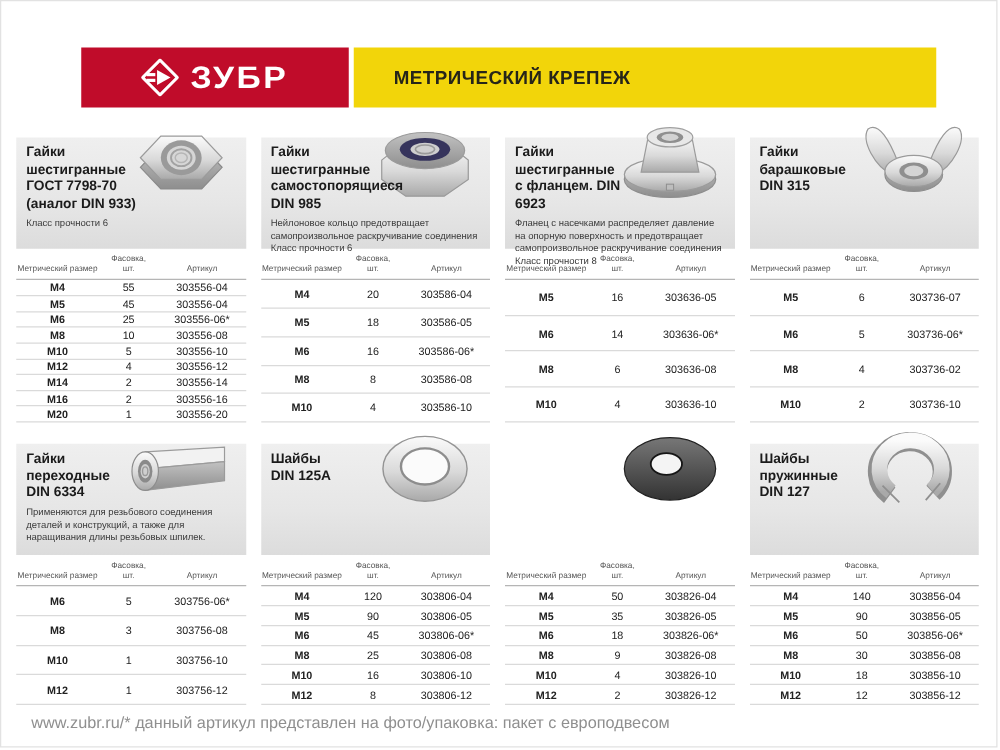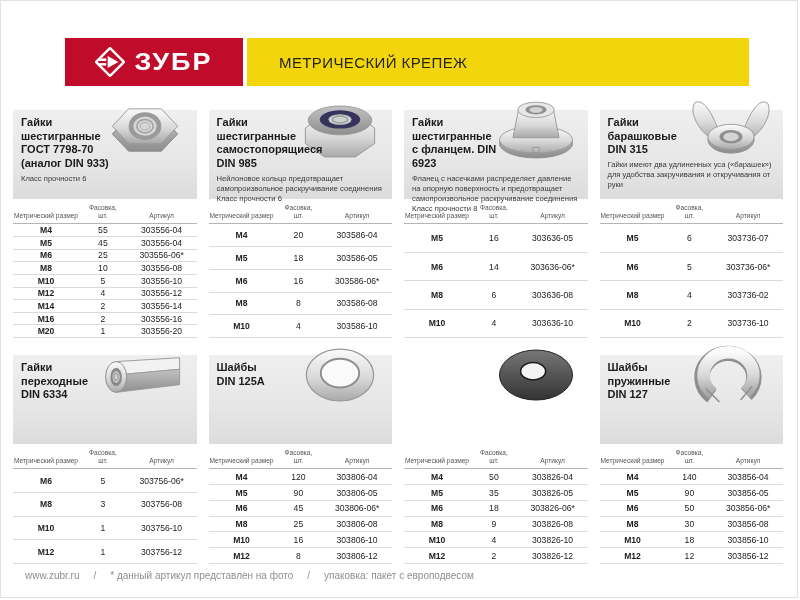--- a/index.html
+++ b/index.html
@@ -4,24 +4,24 @@
 <style>
   html,body{margin:0;padding:0;}
   body{
     width:800px;height:600px;overflow:hidden;background:#fff;
     font-family:"Liberation Sans","DejaVu Sans",sans-serif;color:#1c1c1c;
   }
   .page{width:798px;height:598px;border:1px solid #e2e2e2;box-sizing:border-box;background:#fff;}
 
   
   .header{display:flex;gap:4px;margin:37px 48px 0 64px;height:48px;}
-  .logo-block{background:#c00c2a;width:178px;display:flex;align-items:center;justify-content:center;gap:9px;flex:none;}
+  .logo-block{background:#c00c2a;width:214px;display:flex;align-items:center;justify-content:center;gap:9px;flex:none;}
   .logo-text{color:#fff;font-weight:bold;font-size:27px;letter-spacing:2px;transform:scaleY(.92);}
   .title-band{background:#f2d50a;flex:1;display:flex;align-items:center;padding-left:32px;}
-  .title-band span{font-weight:normal;font-size:15px;color:#262519;letter-spacing:.4px;}
+  .title-band span{font-weight:bold;font-size:15px;color:#262519;letter-spacing:.4px;}
 
   
   .cards{display:grid;grid-template-columns:repeat(4,1fr);grid-template-rows:243px 224px;gap:2px 12px;padding:9px 14px 0 12px;}
   .card{display:flex;flex-direction:column;min-width:0;}
   .card-top{position:relative;height:104px;flex:none;}
   .card-gray{position:absolute;top:15px;left:0;right:0;bottom:0;background:linear-gradient(180deg,#efefef 0%,#e6e6e6 60%,#dcdcdc 100%);padding:6px 8px;box-sizing:border-box;}
   .card-photo{position:absolute;top:-3px;right:2px;width:100px;height:78px;z-index:2;}
   .card-title{position:relative;z-index:3;font-weight:bold;font-size:11px;line-height:1.24;white-space:pre-line;color:#1b1b1b;max-width:62%;}
   .card-desc{position:relative;z-index:1;font-size:7.6px;line-height:1.35;color:#3a3a3a;white-space:pre-line;margin-top:3px;}
 
@@ -30,21 +30,21 @@
   .t-head{display:flex;align-items:flex-end;border-bottom:1px solid #b5b5b5;padding:4px 0 3px;flex:none;}
   .t-head .cell{font-size:6.6px;color:#555;line-height:1.25;white-space:pre-line;}
   .t-row{flex:1;display:flex;align-items:center;border-bottom:1px solid #dadada;}
   .t-row .cell{font-size:8.6px;color:#222;}
   .c1{width:36%;text-align:center;}
   .c2{width:26%;text-align:center;}
   .c3{width:38%;text-align:center;}
   .t-row .c1{font-weight:bold;}
 
   
-  .footer{display:flex;align-items:center;gap:14px;padding:6px 0 0 24px;font-size:10px;color:#8f8f8f;text-align:right;}
+  .footer{display:flex;align-items:center;padding:6px 0 0 24px;font-size:13px;color:#8f8f8f;text-align:right;}
 </style>
 </head>
 <body>
 
 <div class="page">
 
   <div class="header">
     <div class="logo-block">
       <svg width="30" height="30" viewBox="0 0 32 32">
         <g transform="rotate(45 16 16)">
@@ -278,21 +278,20 @@
             <div class="cell c3">303636-10</div>
           </div>
         </div>
       </div>
       <div class="card">
         <div class="card-top">
           <div class="card-gray">
             <div class="card-title">Гайки
 барашковые
 DIN 315</div>
-            <div class="card-desc">Гайки имеют два удлиненных уса («барашек») для удобства закручивания и откручивания от руки</div>
           </div>
           <div class="card-photo"><svg viewBox="0 0 104 78" width="100" height="78">
               <defs>
     <linearGradient id="m3" x1="0" y1="0" x2="0" y2="1">
       <stop offset="0" stop-color="#fbfbfb"></stop>
                   <stop offset=".55" stop-color="#d9d9d9"></stop>
                   <stop offset="1" stop-color="#a9a9a9"></stop>
     </linearGradient>
     <linearGradient id="d3" x1="0" y1="0" x2="0" y2="1">
       <stop offset="0" stop-color="#c2c2c2"></stop>
@@ -339,20 +338,21 @@
             <div class="cell c3">303736-10</div>
           </div>
         </div>
       </div>
       <div class="card">
         <div class="card-top">
           <div class="card-gray">
             <div class="card-title">Гайки
 переходные
 DIN 6334</div>
+            <div class="card-desc">Применяются для резьбового соединения деталей и конструкций, а также для наращивания длины резьбовых шпилек.</div>
           </div>
           <div class="card-photo"><svg viewBox="0 0 104 78" width="100" height="78">
               <defs>
     <linearGradient id="m4" x1="0" y1="0" x2="0" y2="1">
       <stop offset="0" stop-color="#fbfbfb"></stop>
                   <stop offset=".55" stop-color="#d9d9d9"></stop>
                   <stop offset="1" stop-color="#a9a9a9"></stop>
     </linearGradient>
     <linearGradient id="d4" x1="0" y1="0" x2="0" y2="1">
       <stop offset="0" stop-color="#c2c2c2"></stop>

